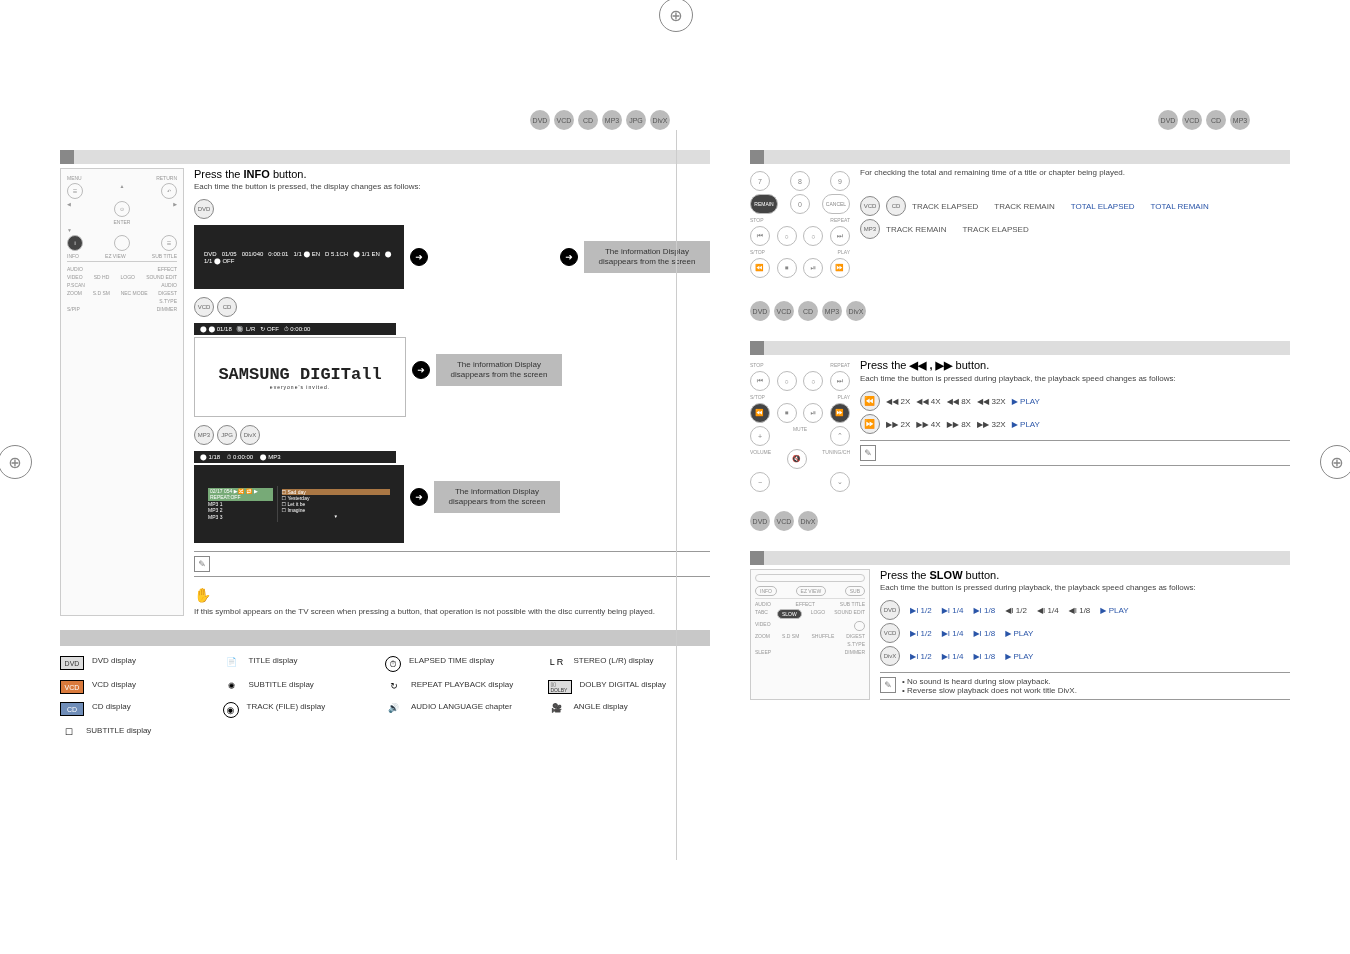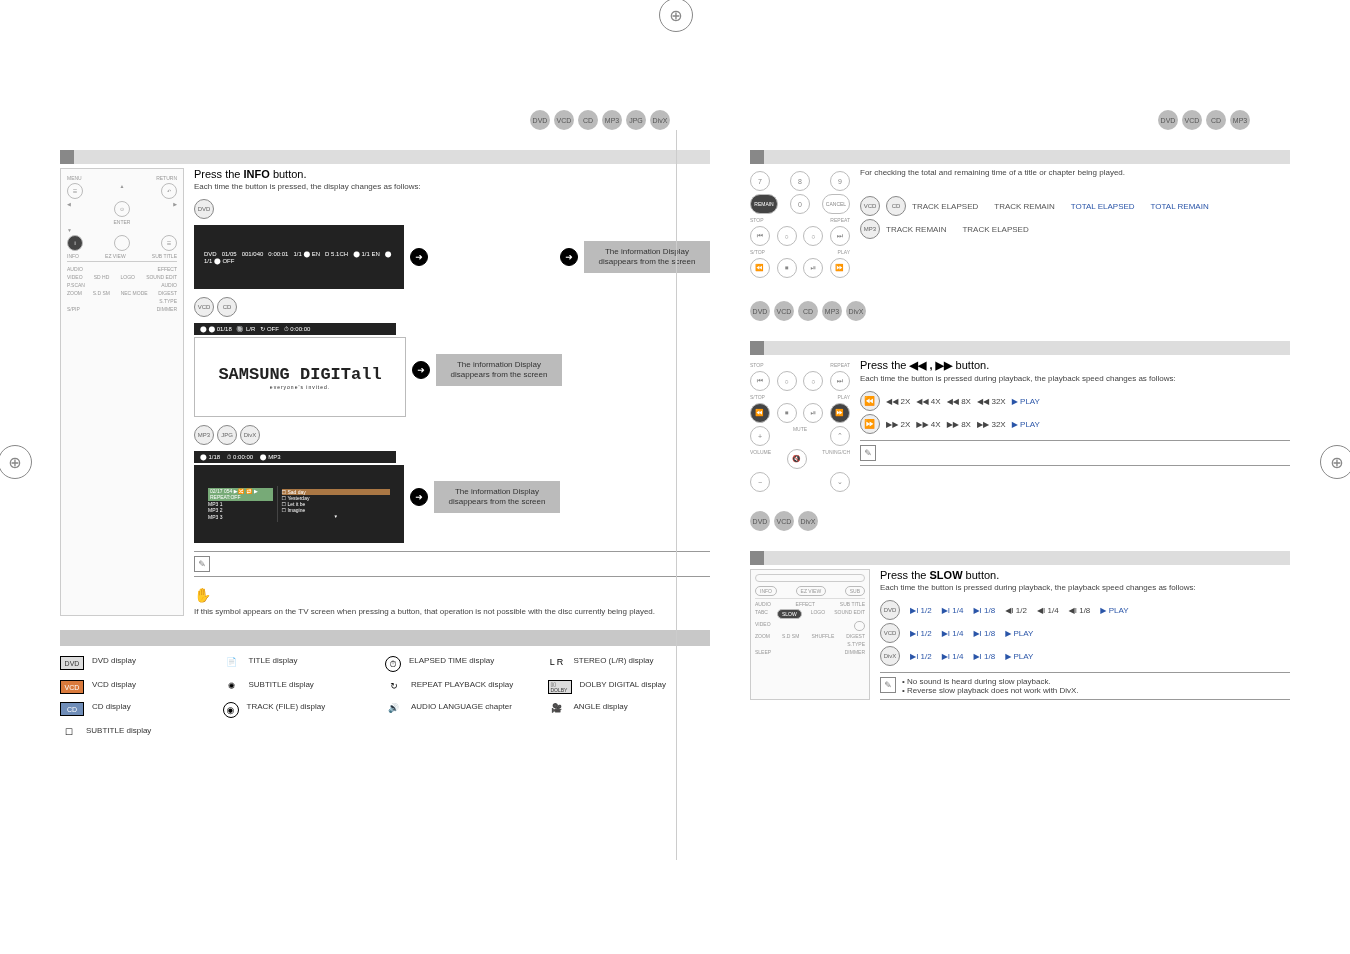--- a/index.html
+++ b/index.html
@@ -599,20 +599,20 @@
           <span class="slow-chip">▶I 1/2</span>
           <span class="slow-chip">▶I 1/4</span>
           <span class="slow-chip">▶I 1/8</span>
           <span class="play-lbl">▶ PLAY</span>
         </div>
 
         <div class="note-box">
           <div class="note-icon">✎</div>
           <div>
             <div>• No sound is heard during slow playback.</div>
-            <div>• Reverse slow playback does not work with DivX.</div>
+            <div>• Reverse slow playback does not work title DivX.</div>
           </div>
         </div>
       </div>
     </div>
 
   </div>
 </div>
 
 </body></html>

